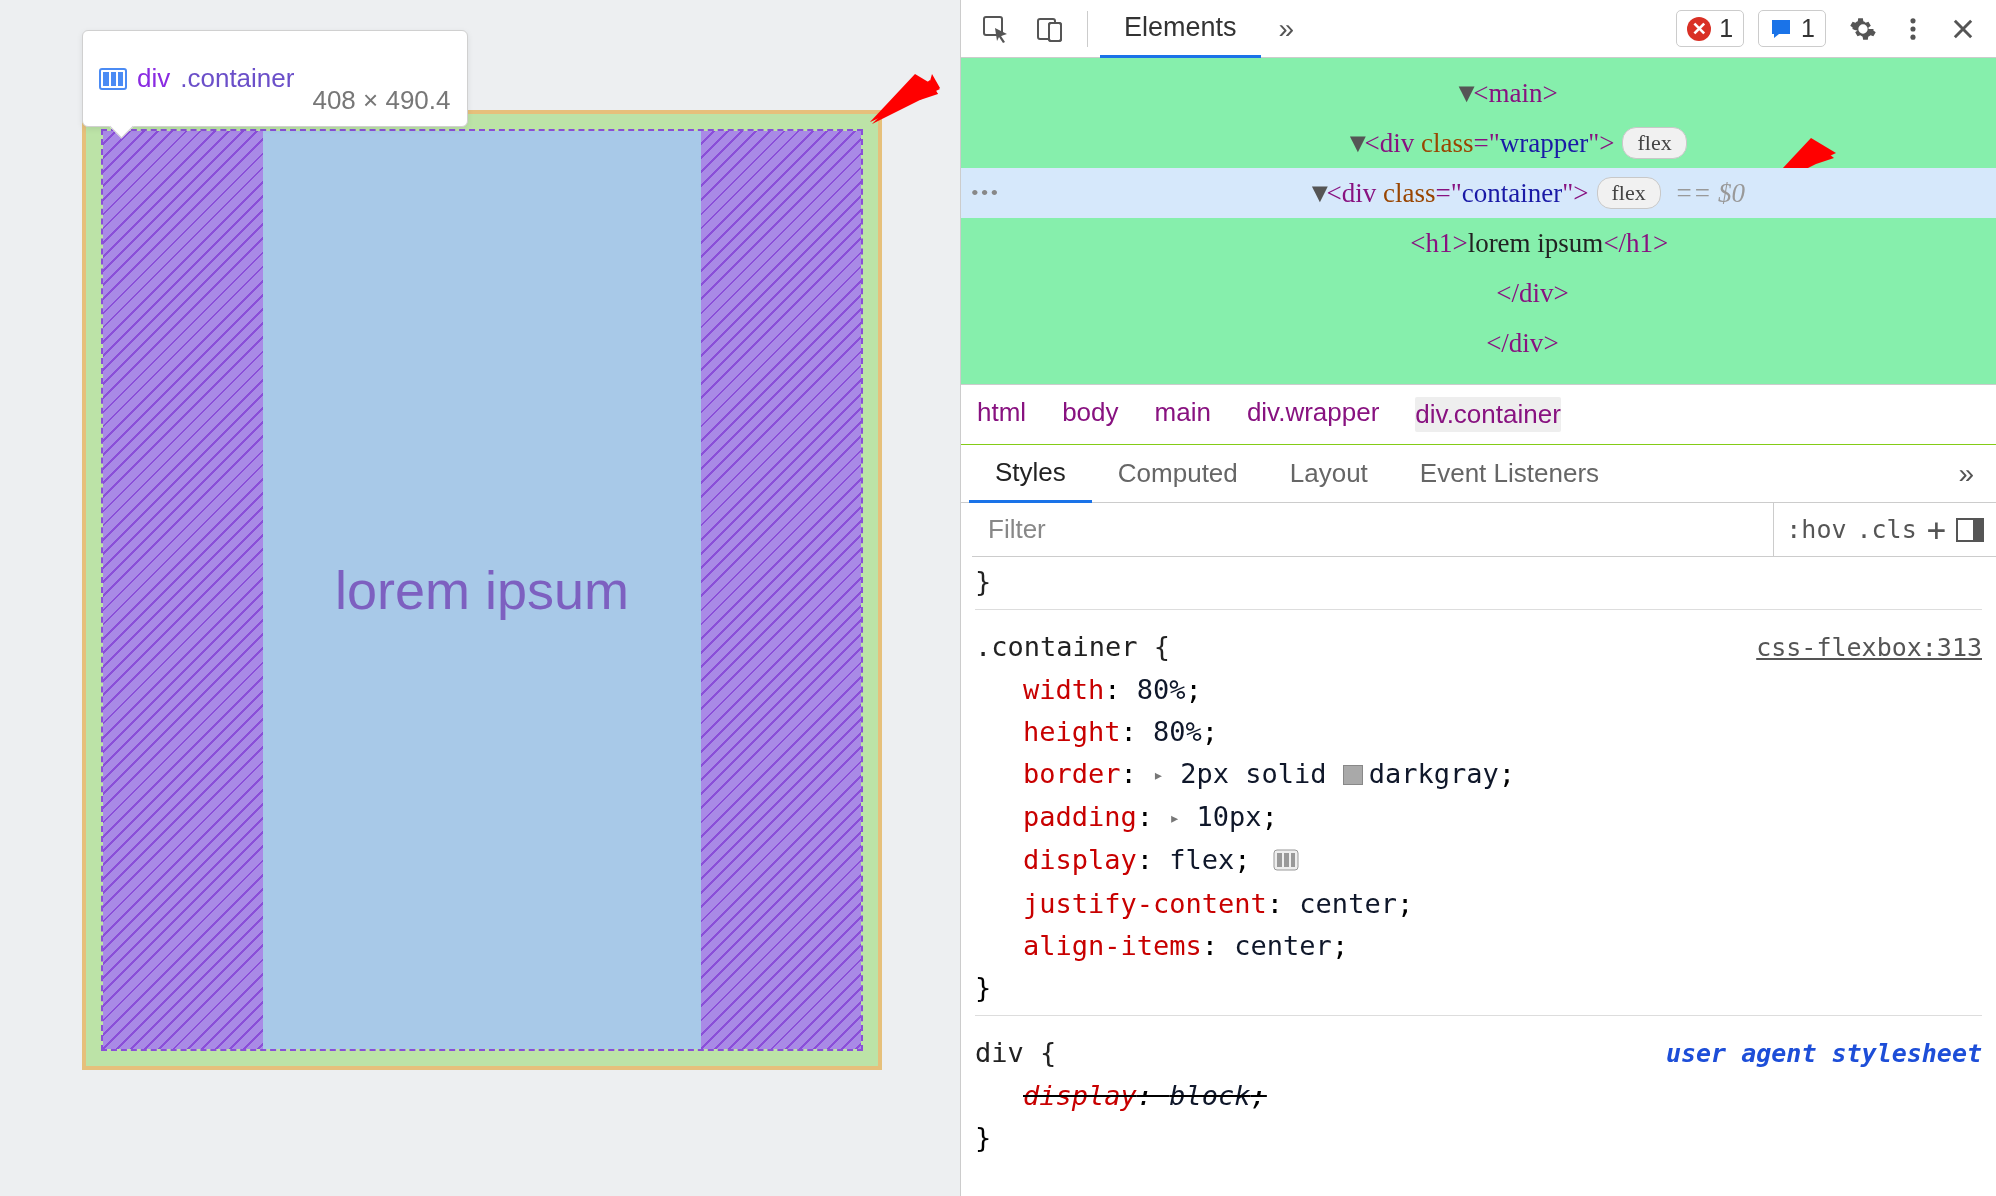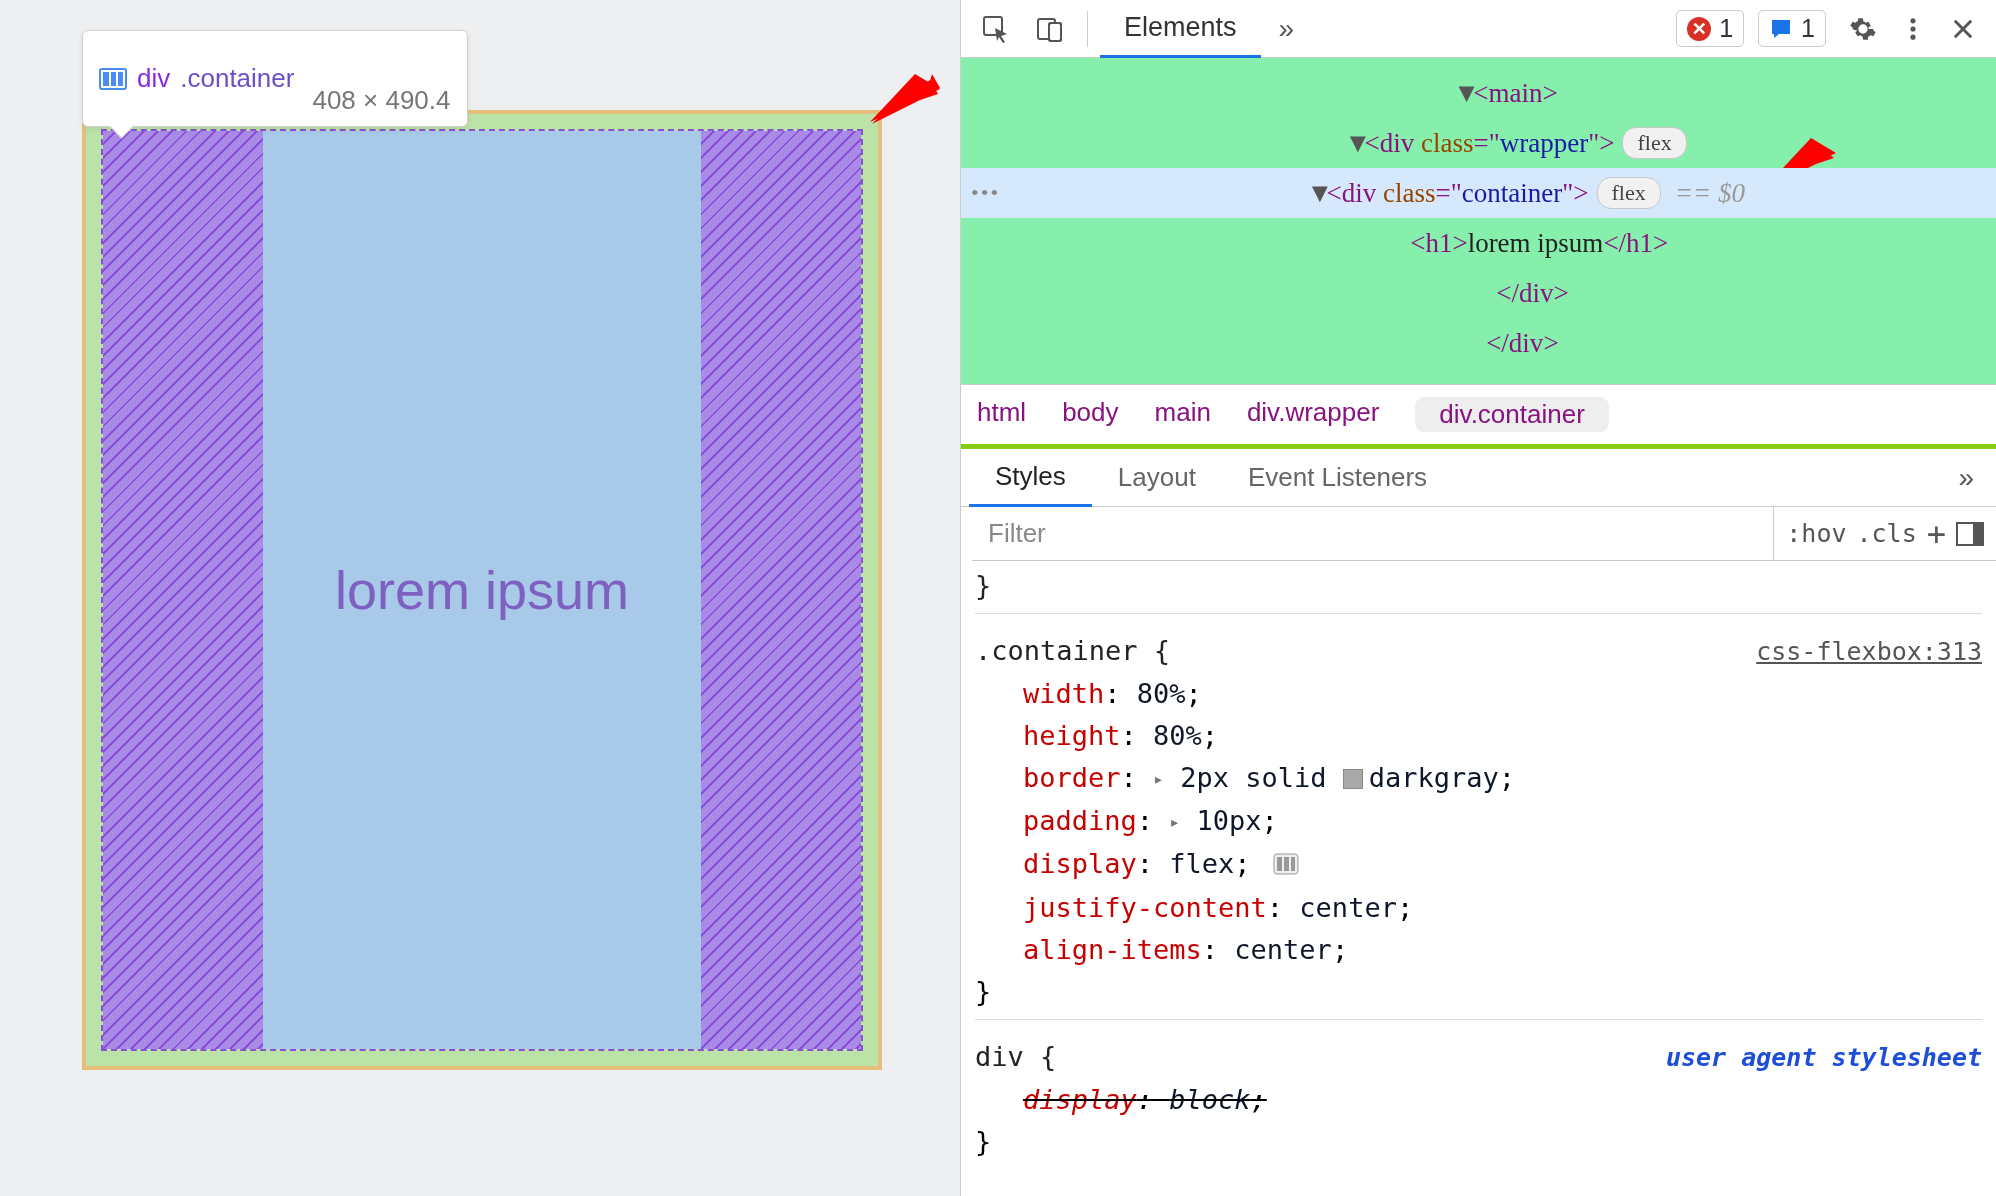--- a/index.html
+++ b/index.html
@@ -228,28 +228,28 @@
       color: #444;
       line-height: 30px;
       vertical-align: 2px;
       margin-left: 8px;
     }
     .eqsel { color: #999; margin-left: 14px; font-style: italic; }
     
     
     .breadcrumb {
       border-top: 1px solid #ccc;
-      border-bottom: 5px solid #84cc16;
+      border-bottom: 1px solid #84cc16;
       padding: 12px 16px;
       display: flex;
       gap: 36px;
       font-size: 26px;
     }
     .breadcrumb span { color: #881280; }
-    .breadcrumb span.sel { background: #eee; padding: 2px 24px; border-radius: 9px; }
+    .breadcrumb span.sel { background: #eee; padding: 2px 0; border-radius: 2px; }
     
     
     .subtabs {
       border-bottom: 1px solid #ccc;
       display: flex;
       align-items: center;
       height: 58px;
       padding: 0 8px;
     }
     .subtab {
@@ -456,20 +456,21 @@
   <div class="breadcrumb">
     <span>html</span>
     <span>body</span>
     <span>main</span>
     <span>div.wrapper</span>
     <span class="sel">div.container</span>
   </div>
 
   <div class="subtabs">
     <div class="subtab active">Styles</div>
+    <div class="subtab">Computed</div>
     <div class="subtab">Layout</div>
     <div class="subtab">Event Listeners</div>
     <div class="toolbar-chevrons">»</div>
   </div>
 
   <div class="filter-row">
     <input class="filter-input" placeholder="Filter" style="">
     <div class="filter-tools">
       <span>:hov</span>
       <span>.cls</span>

